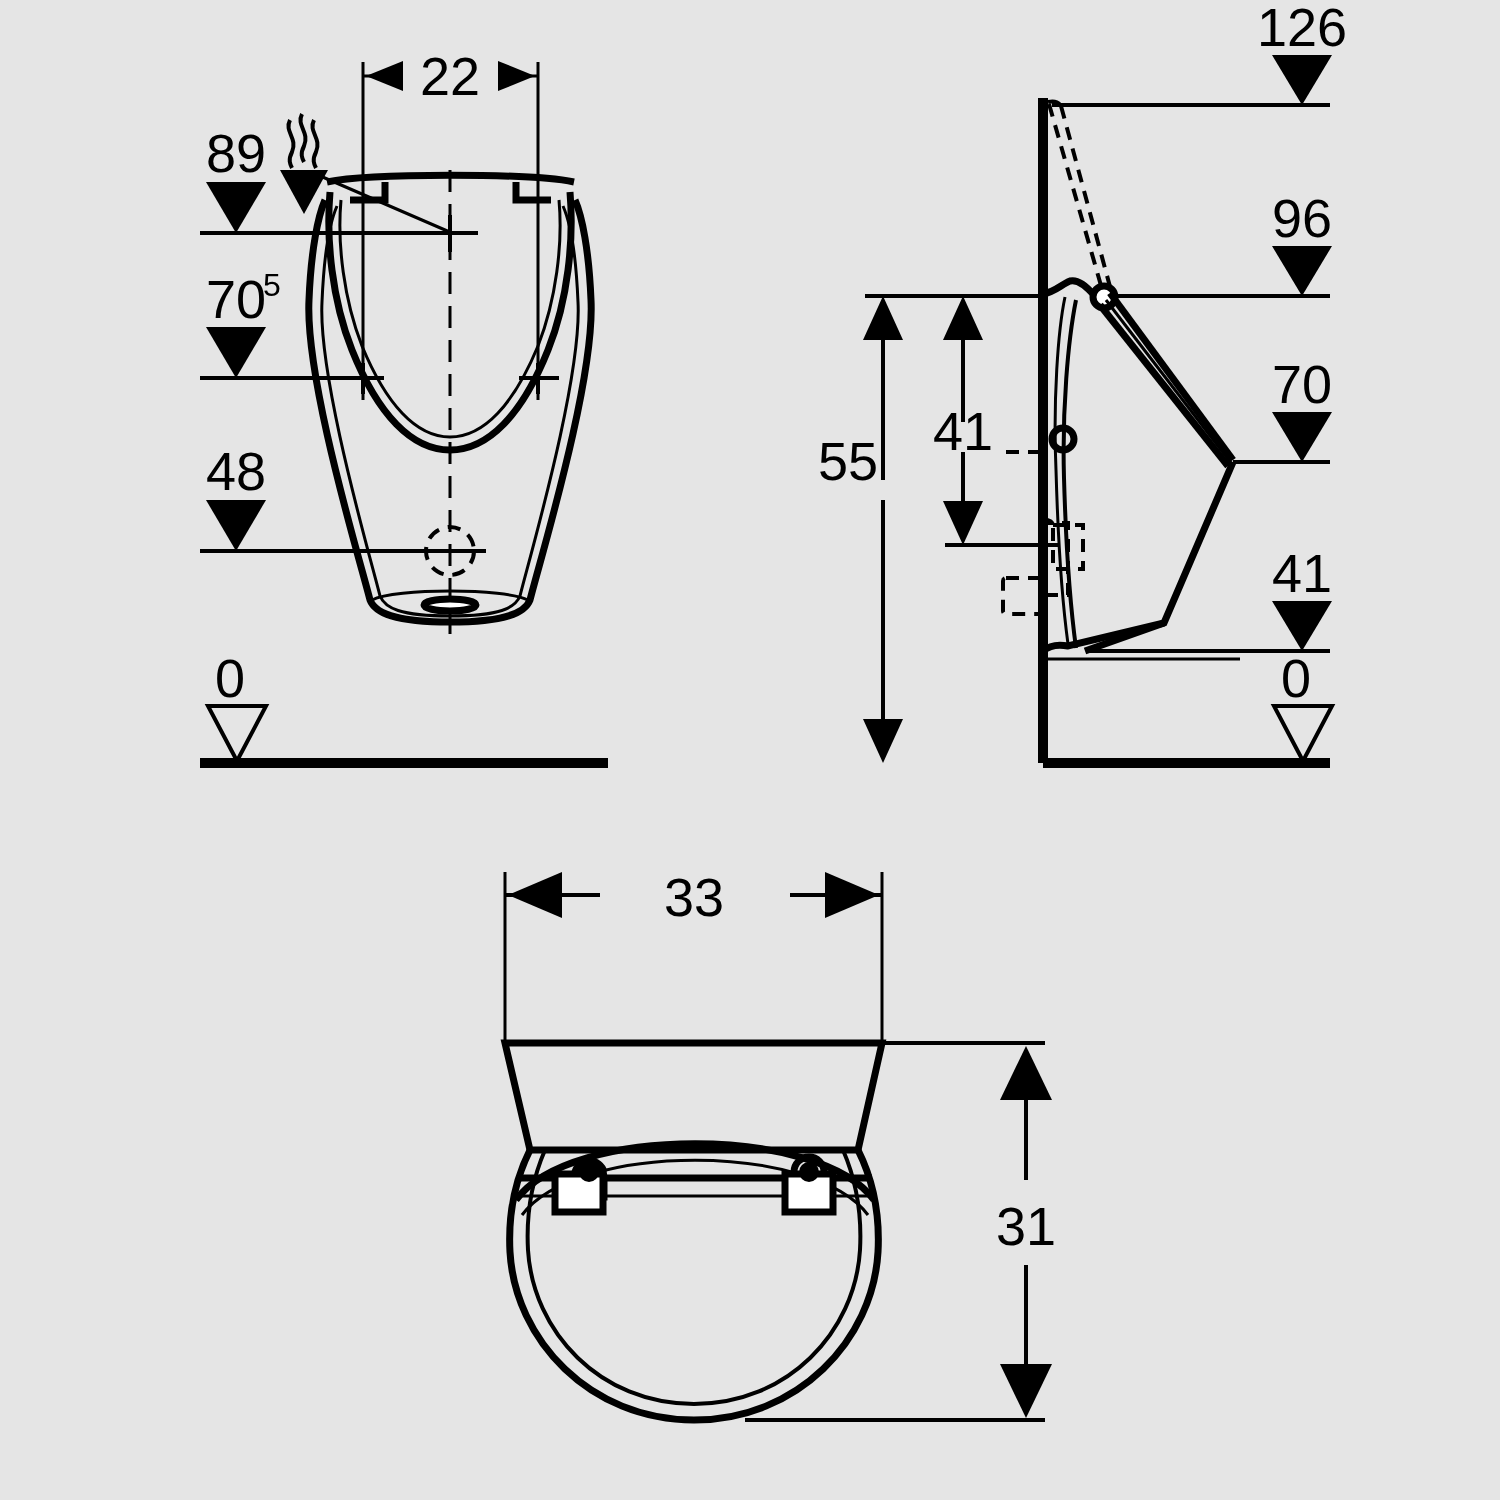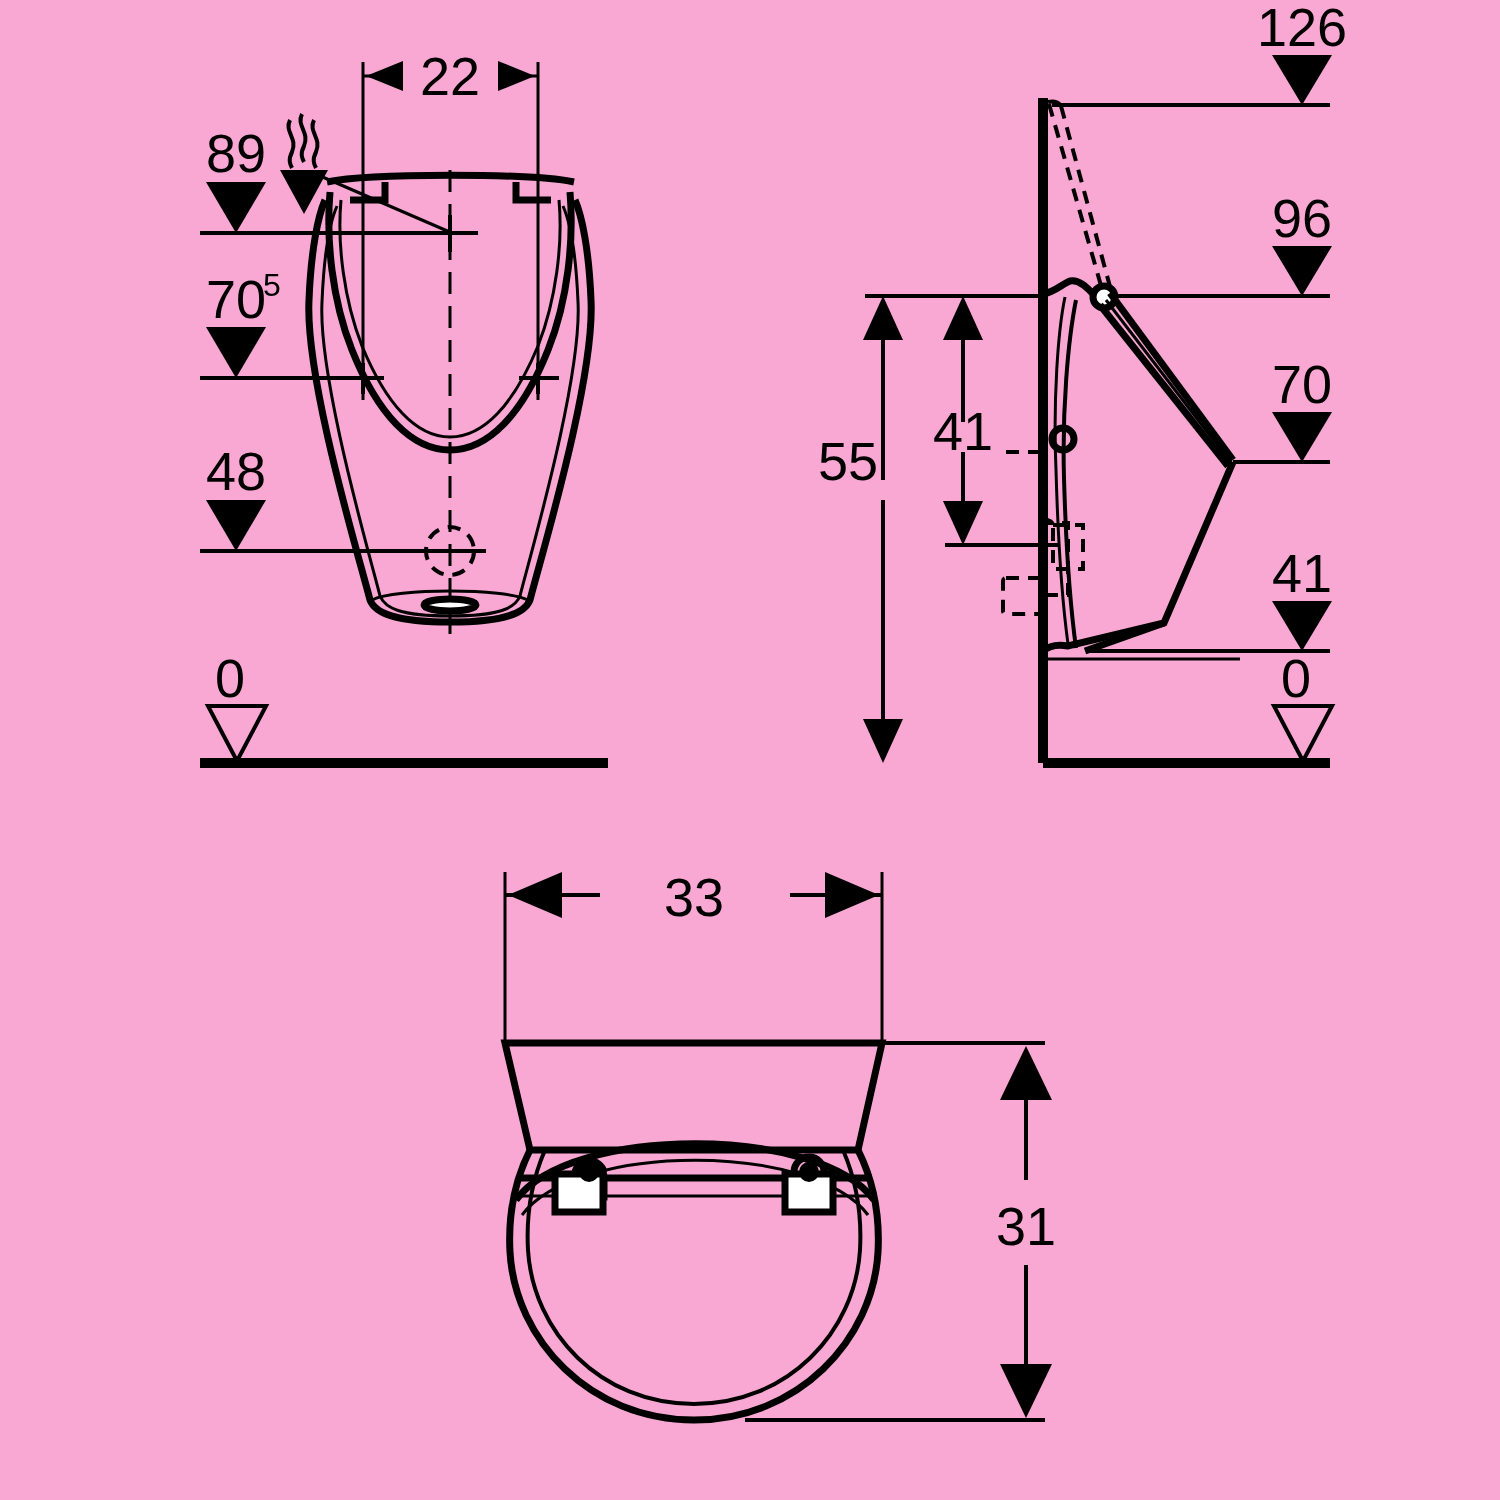--- a/index.html
+++ b/index.html
@@ -7,21 +7,21 @@
     padding: 0;
     background: #ffffff;
   }
   body {
     font-family: "Liberation Sans", sans-serif;
   }
   #sheet {
     position: relative;
     width: 1500px;
     height: 1500px;
-    background: #f9a8d4;
+    background: #e5e5e5;
     overflow: hidden;
   }
   #sheet svg {
     position: absolute;
     left: 0;
     top: 0;
   }
   text {
     font-family: "Liberation Sans", sans-serif;
     fill: #000000;

